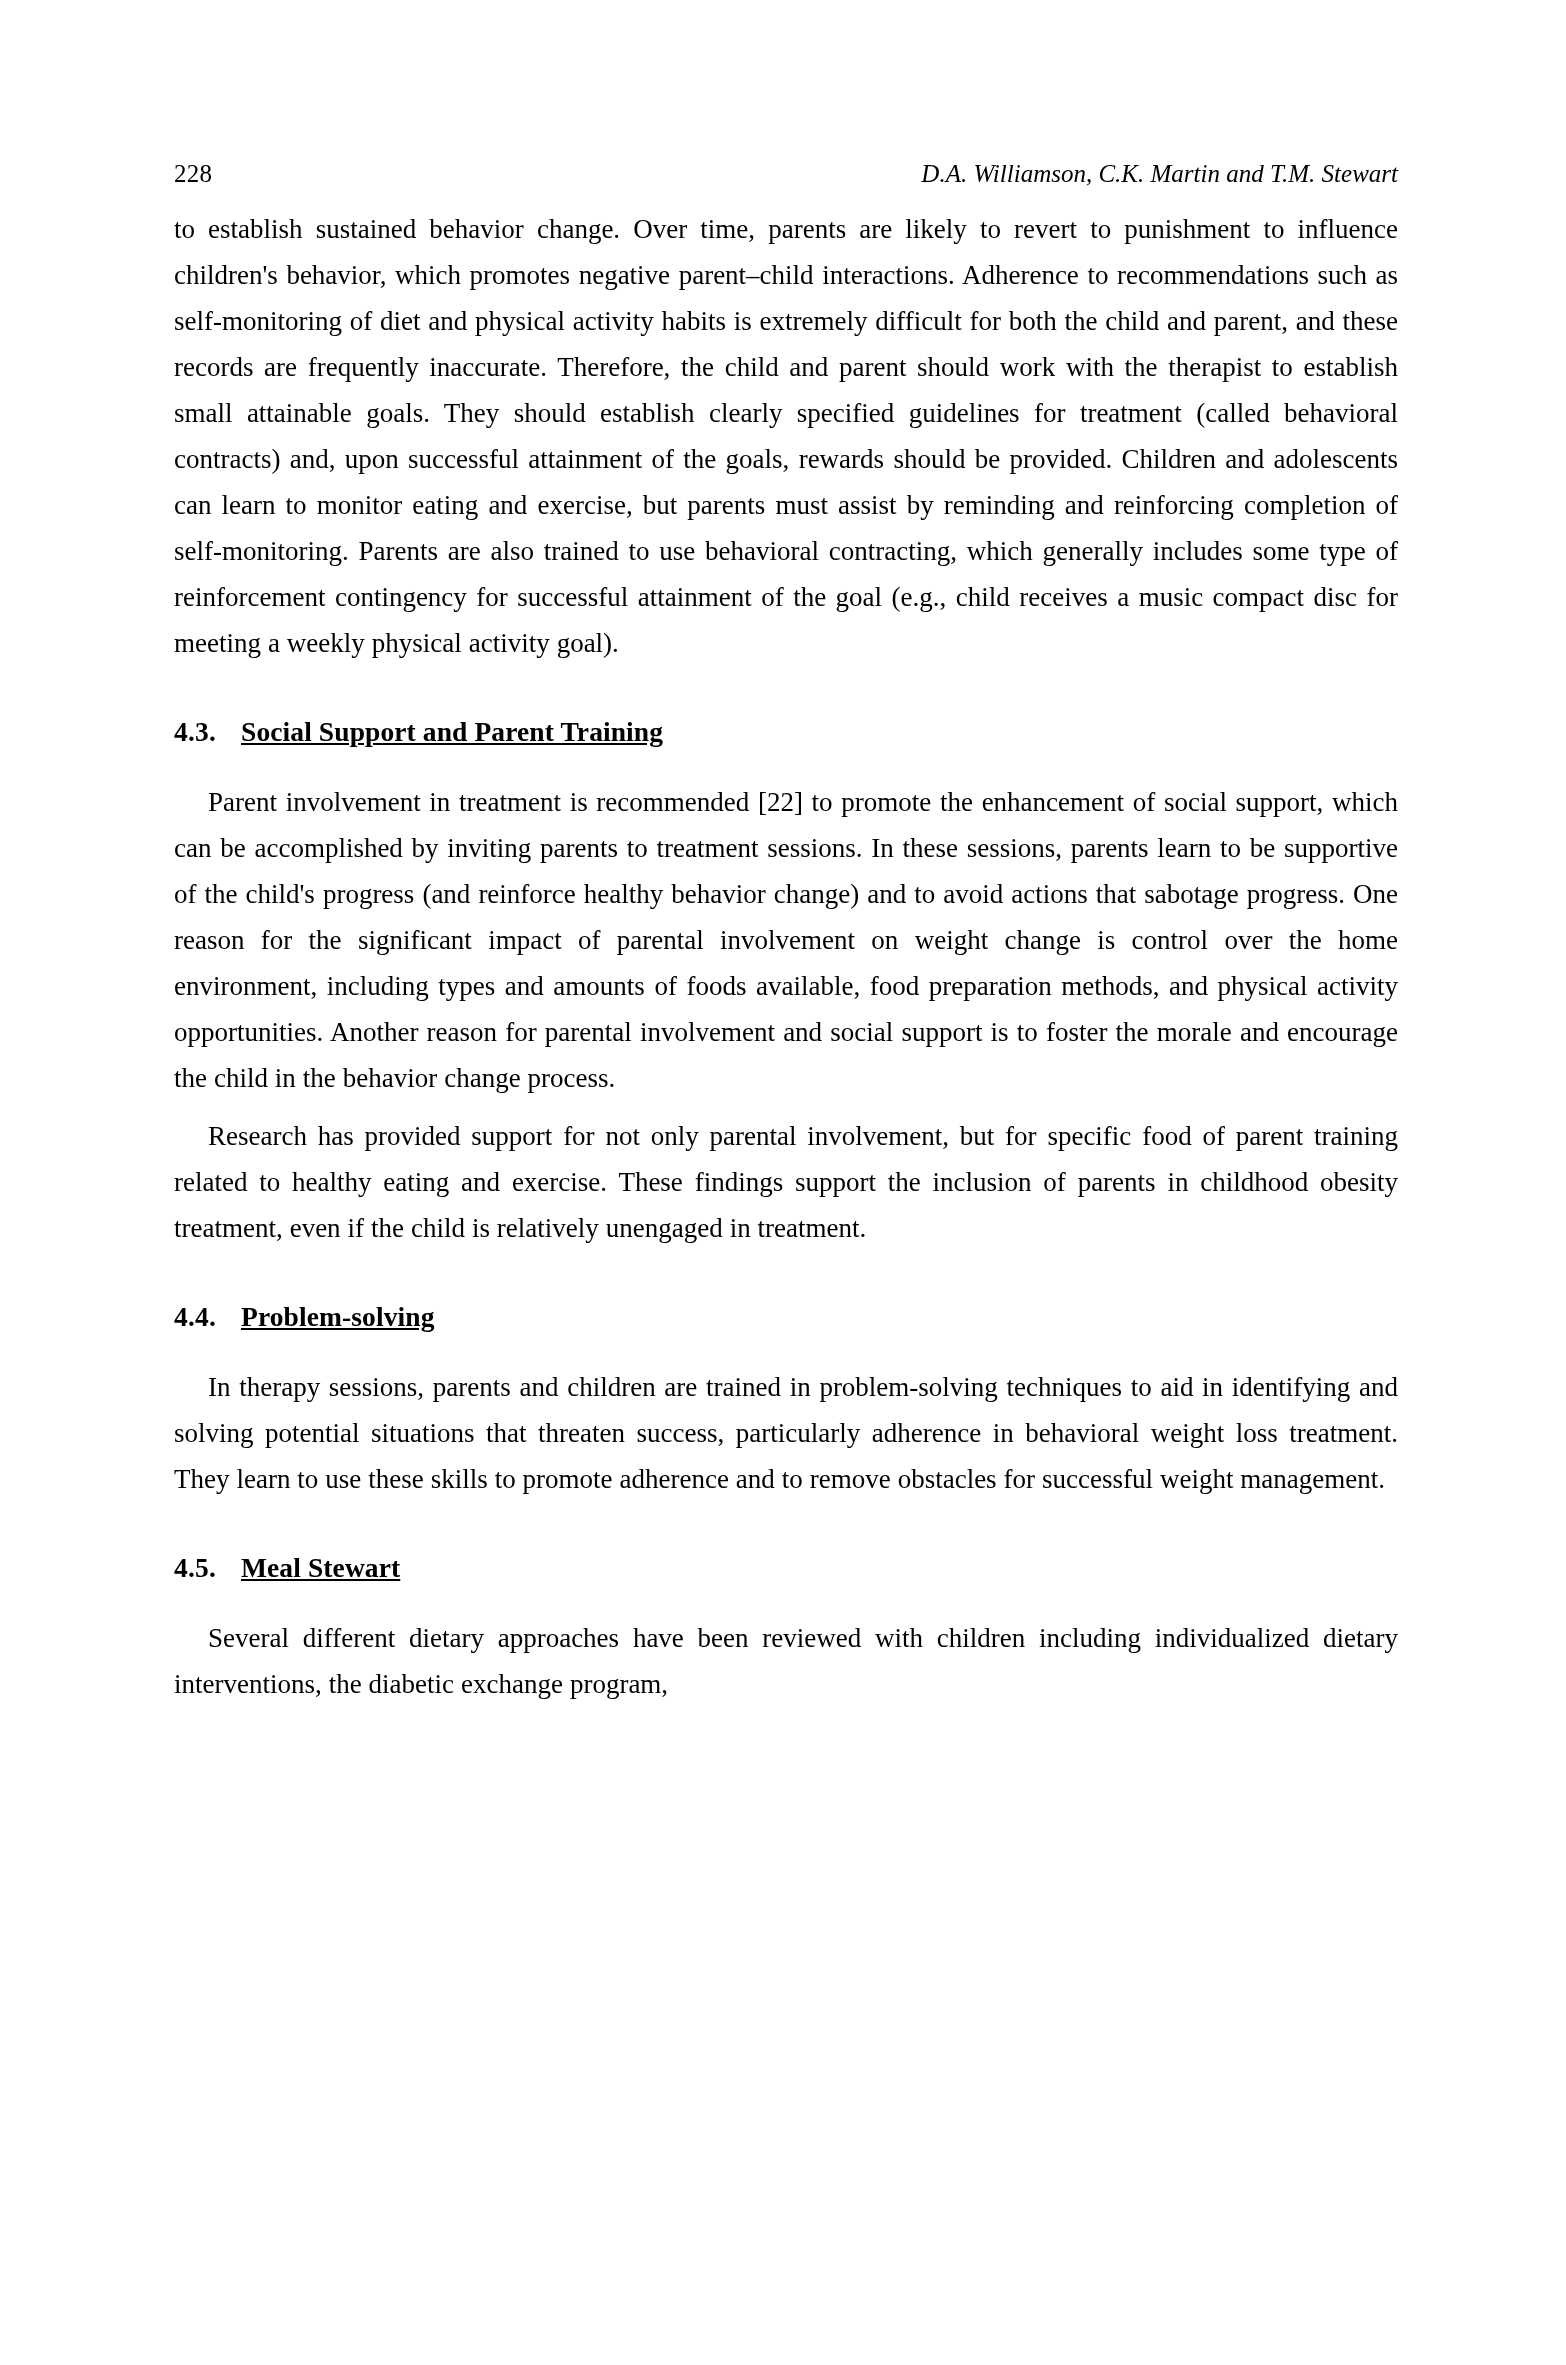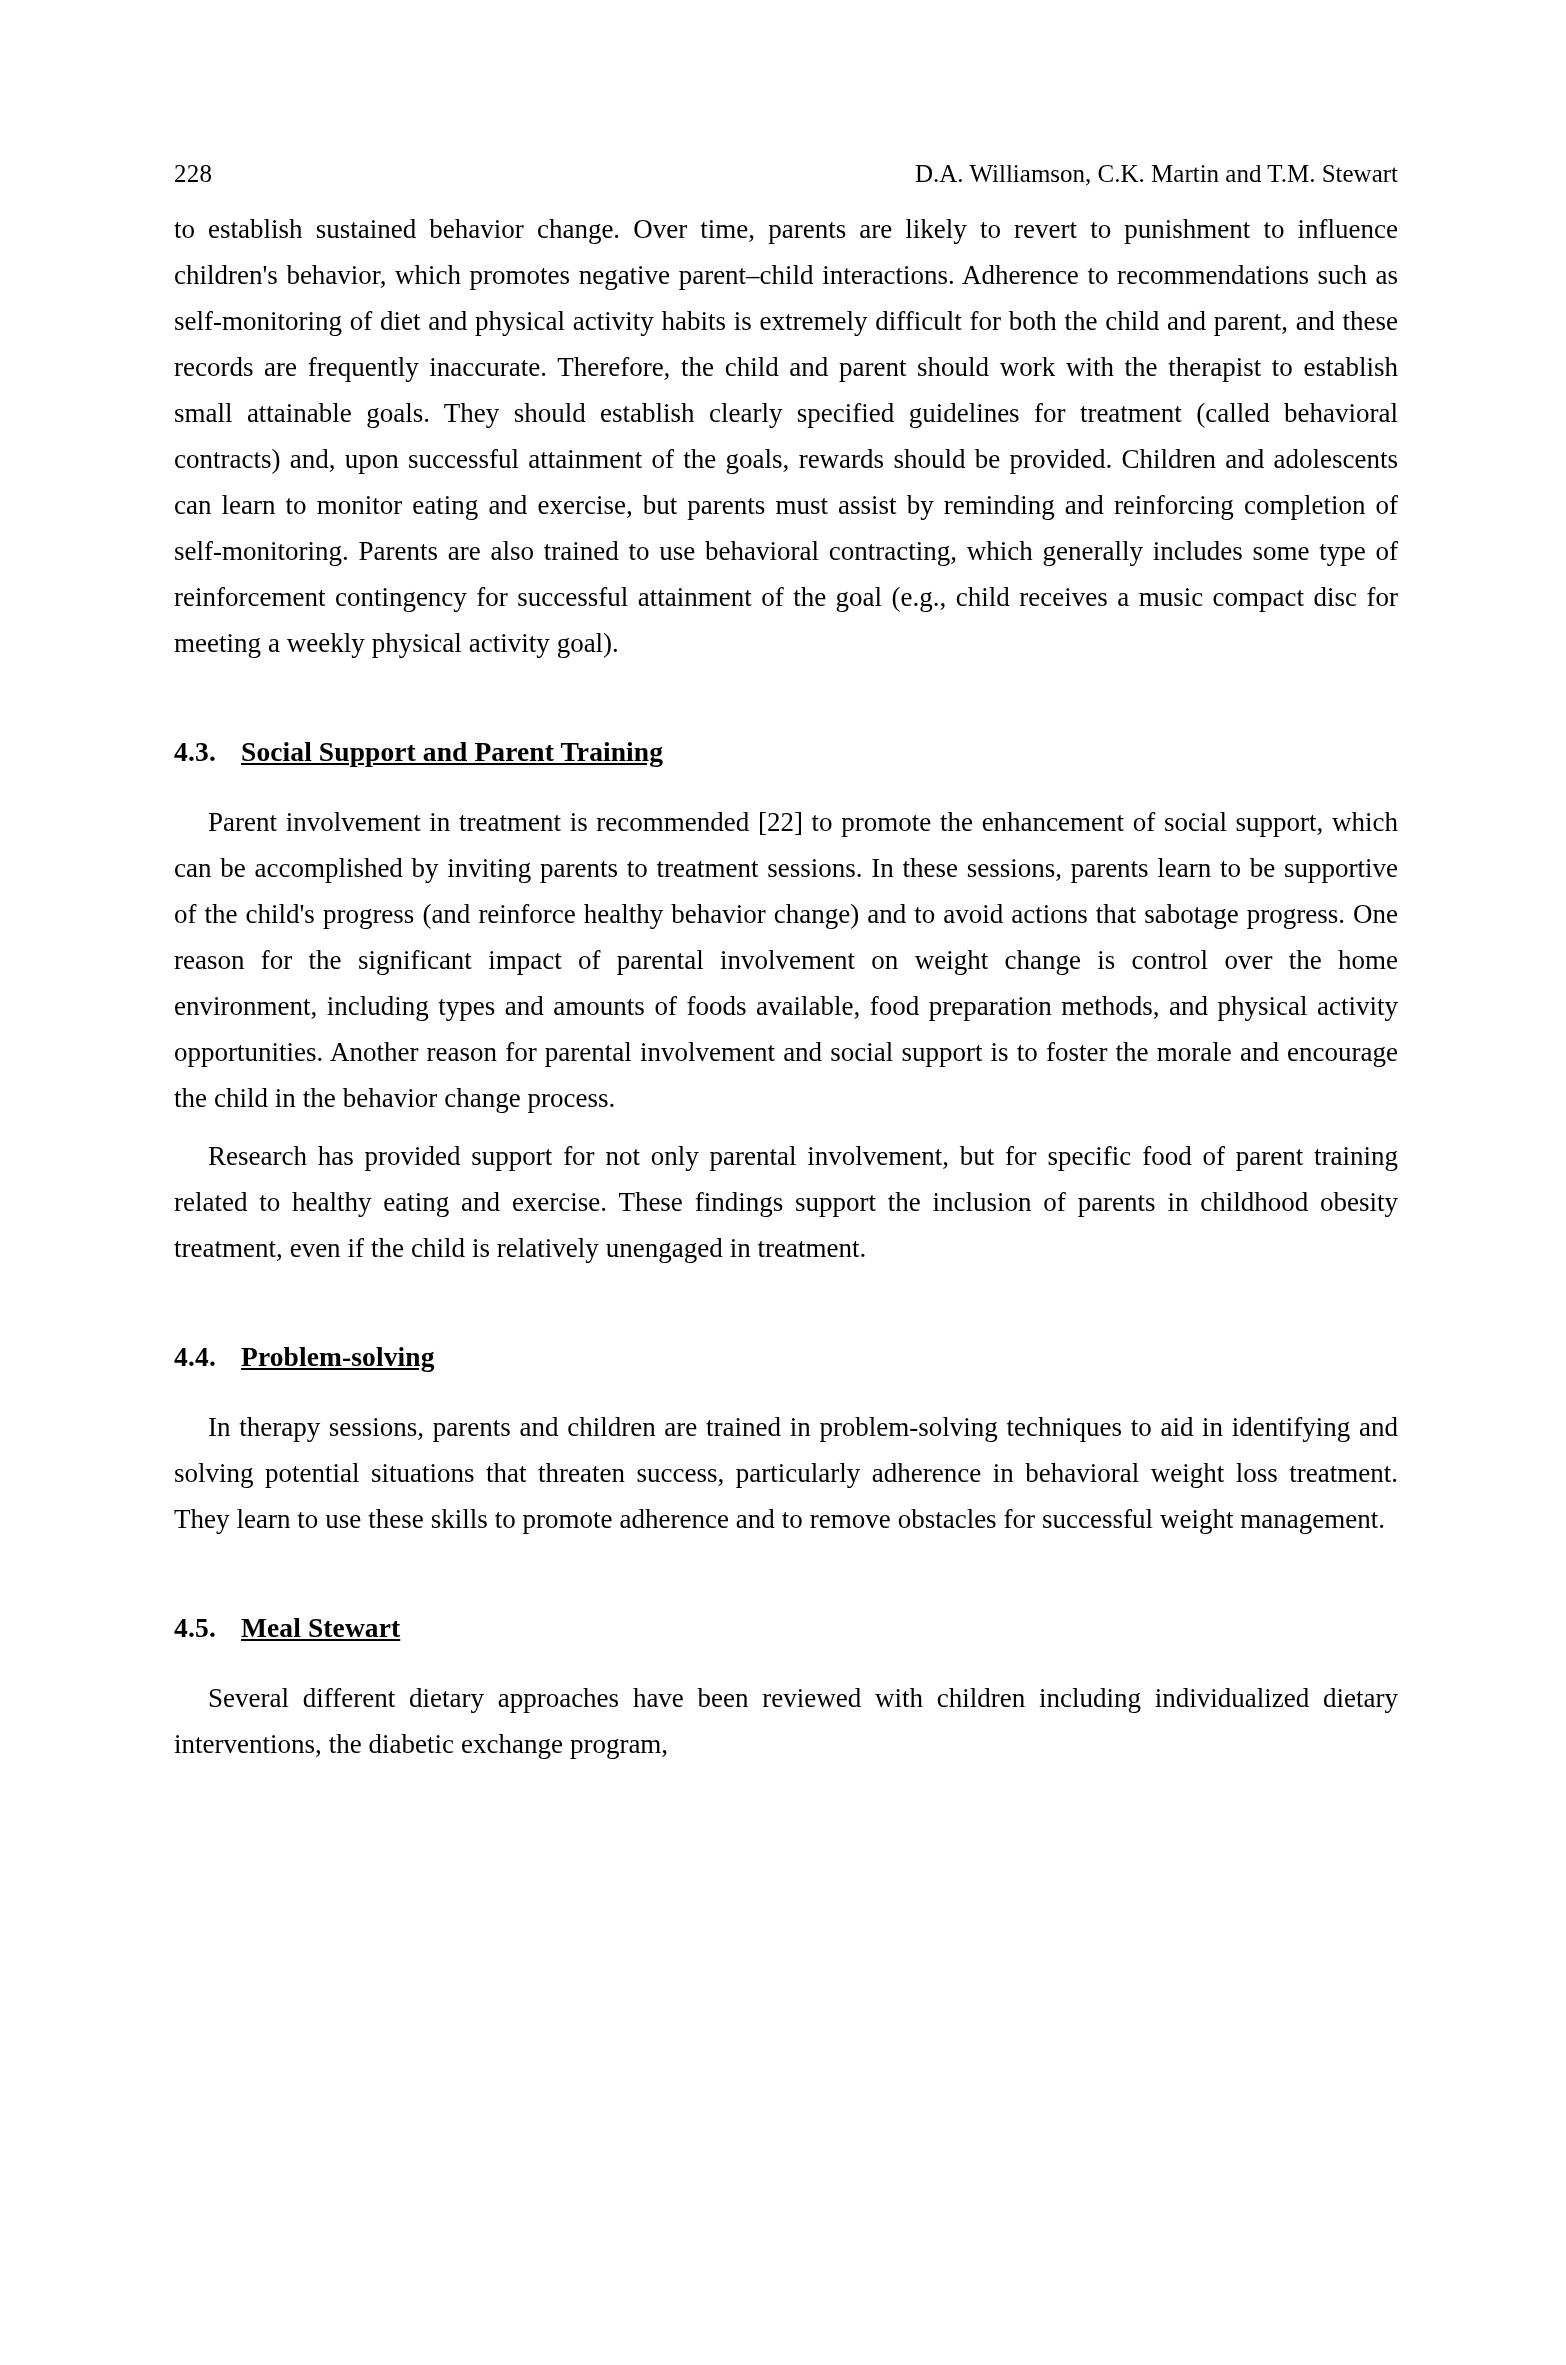--- a/index.html
+++ b/index.html
@@ -39,20 +39,21 @@
     position: absolute;
     left: 0;
     top: 0;
     font-size: 25px;
     letter-spacing: 0.2px;
   }
   .head-authors {
     position: absolute;
     right: 0;
     top: 0;
+    font-style: italic;
     font-size: 25px;
     white-space: nowrap;
   }
   
   .para {
     font-size: 27px;
     line-height: 46px;
     text-align: justify;
     text-justify: inter-word;
     margin: 0;
@@ -79,21 +80,20 @@
     font-size: 27.5px;
     line-height: 37px;
     margin: 0;
     display: flex;
     align-items: baseline;
   }
   .heading .num {
     width: 67px;
     flex: 0 0 67px;
     letter-spacing: 0.2px;
-    margin-top: 20px;
   }
   .heading .title {
     letter-spacing: 0.1px;
     text-decoration: underline;
   }
 </style>
 </head>
 <body>
 
 <div class="page">

